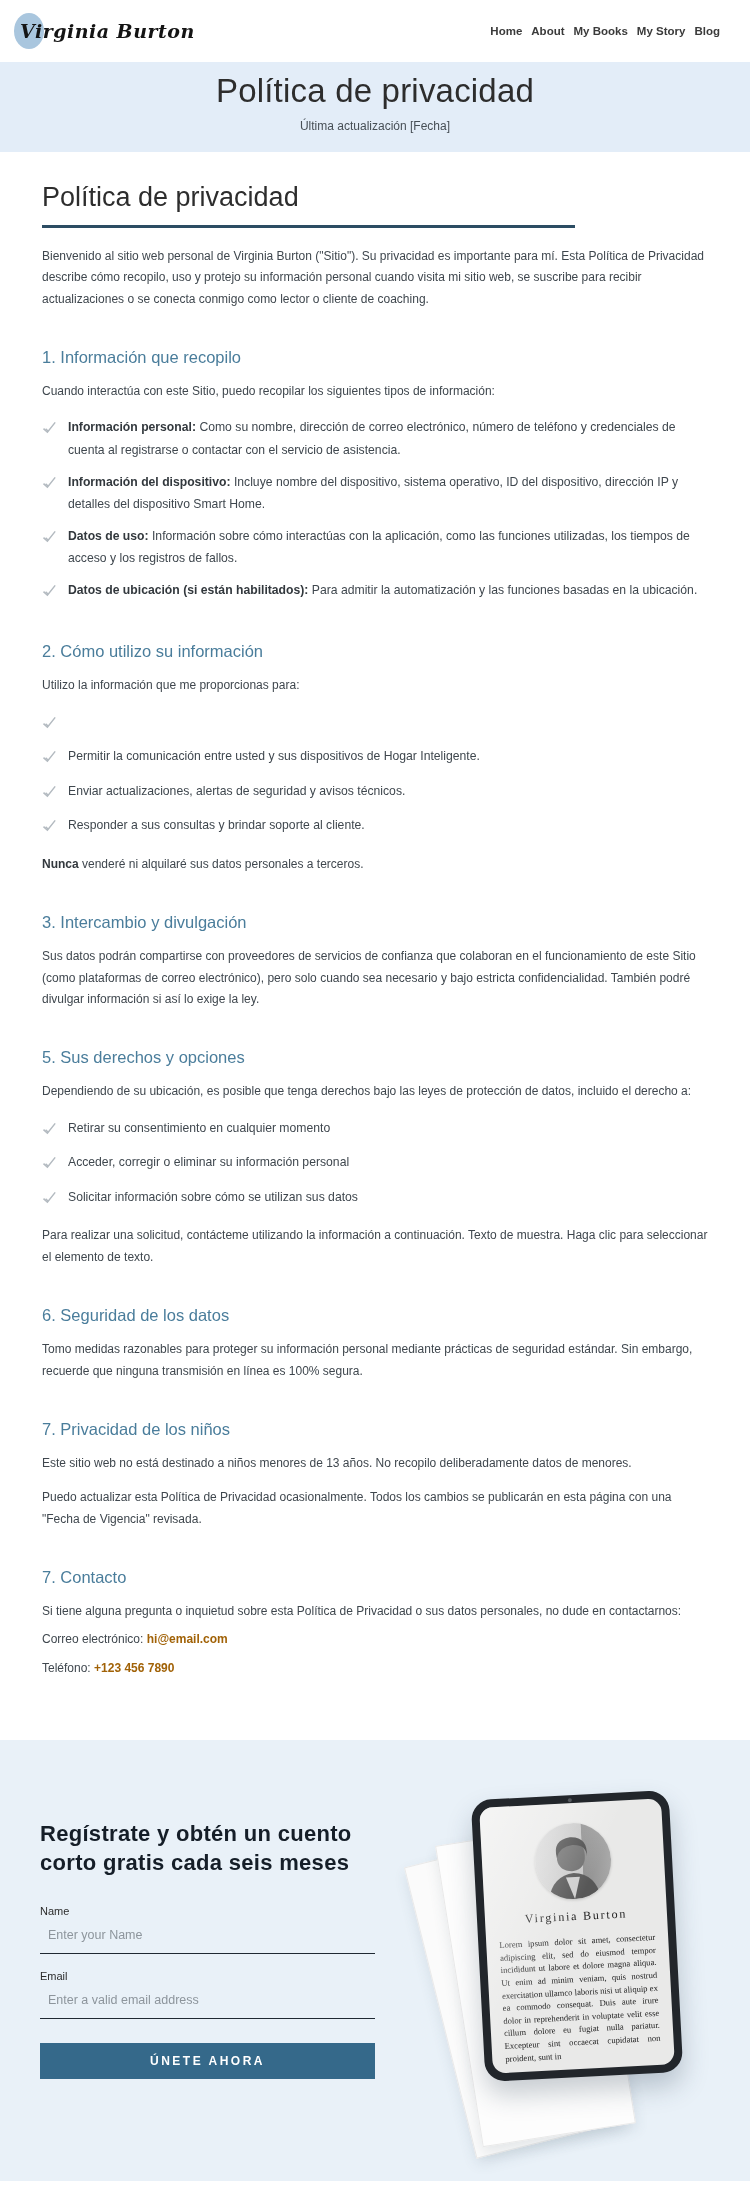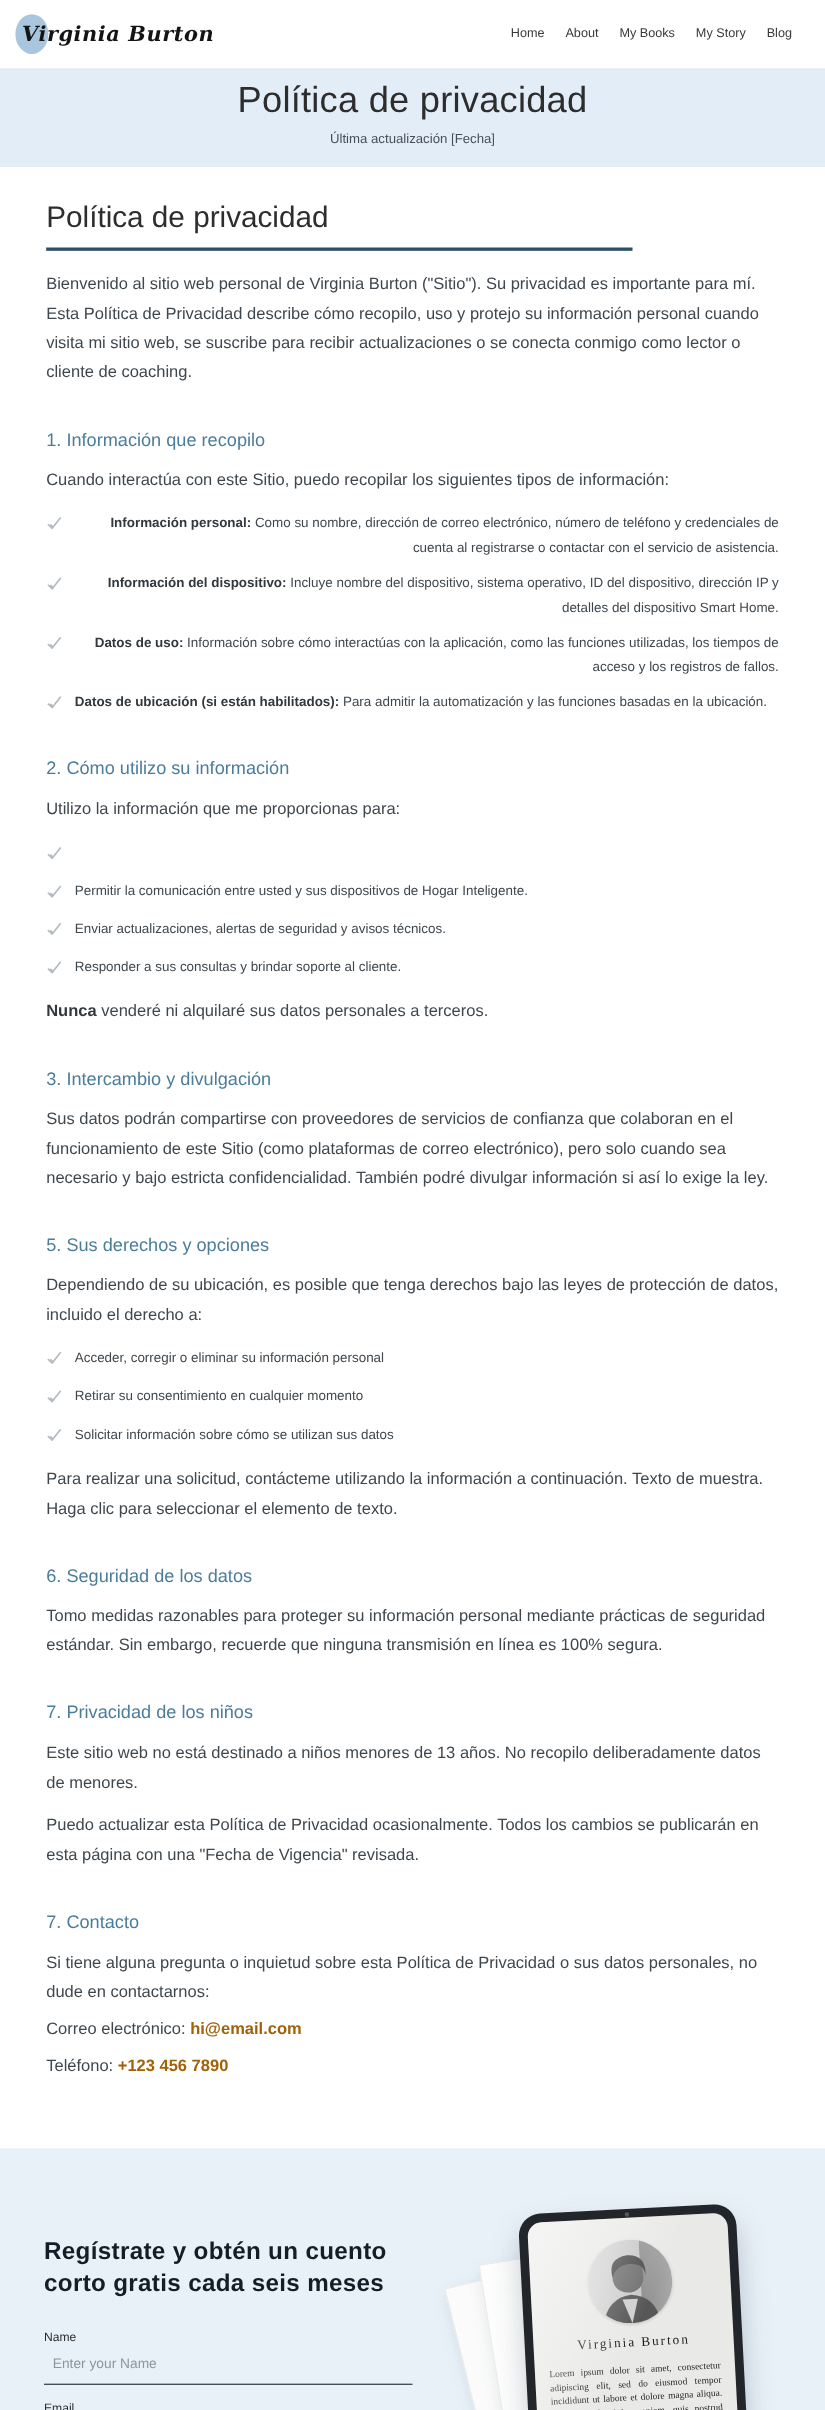--- a/index.html
+++ b/index.html
@@ -28,45 +28,45 @@
     background:#a9c6de; border-radius:50%;
   }
   .logo-text {
     position:relative;
     font-family:"DejaVu Serif", serif;
     font-style:italic; font-weight:700;
     font-size:19px; color:#141414;
     letter-spacing:0.5px;
     white-space:nowrap;
   }
-  .nav { display:flex; gap:19px; }
+  .nav { display:flex; gap:9px;font-weight:bold; }
   .nav a {
     font-size:11.5px; color:#3a3a3a; text-decoration:none; cursor:pointer;
   }
 
   
   .hero {
     background:#e3edf8;
     height:90px;
     text-align:center;
     padding-top:10px;
   }
   .hero h1 {
     margin:0; font-size:33px; font-weight:400; color:#2d2d2d; letter-spacing:0.2px;
   }
   .hero .updated { margin-top:9px; font-size:12px; color:#474f56; }
 
   
   .main { background:#ffffff; padding:14px 42px 54px 42px; }
   .main-title { margin:16px 0 12px 0; font-size:27px; font-weight:400; color:#2d2d2d; }
   .title-divider { height:3px; background:#2c4d63; width:80%; margin:0 0 18px 0; }
-  .body-p { margin:0 0 13px 0; font-size:15px; line-height:1.78; color:#3f474e; }
+  .body-p { margin:0 0 13px 0; font-size:12px; line-height:1.78; color:#3f474e; }
   .body-p.tight { margin:0 0 7px 0; }
   .sec-heading { margin:38px 0 14px 0; font-size:16.5px; font-weight:400; color:#4a7d9b; }
-  .checklist { list-style:none; margin:14px 0 14px 0; padding:0;text-align:right; }
+  .checklist { list-style:none; margin:14px 0 14px 0; padding:0; }
   .check-item { display:flex; gap:11px; margin-bottom:9px; font-size:12.2px; line-height:1.85; color:#3f474e; }
   .check-icon { flex:0 0 15px; padding-top:3px; }
   .b { font-weight:bold; color:#32383d; }
   .accent { color:#a16207; font-weight:bold; text-decoration:none; }
 
   
   .signup {
     position:relative;
     background:#e9f1f8;
     height:441px;
@@ -245,28 +245,28 @@
       </section>
       <section>
         <h3 class="sec-heading">5. Sus derechos y opciones</h3>
         <p class="body-p">Dependiendo de su ubicación, es posible que tenga derechos bajo las leyes de protección de datos, incluido el derecho a:</p>
         <ul class="checklist">
           <li class="check-item">
             <span class="check-icon"><svg width="15" height="13" viewBox="0 0 15 13">
                 <path d="M1.5 7.6 L5.4 11.2 L13.2 1.4" fill="none" stroke="#b3bac0" stroke-width="1.5"></path>
                 <path d="M3.6 7.9 L6.3 10.3" fill="none" stroke="#b3bac0" stroke-width="1.5"></path>
               </svg></span>
+            <span>Retirar su consentimiento en cualquier momento</span>
+          </li>
+          <li class="check-item">
+            <span class="check-icon"><svg width="15" height="13" viewBox="0 0 15 13">
+                <path d="M1.5 7.6 L5.4 11.2 L13.2 1.4" fill="none" stroke="#b3bac0" stroke-width="1.5"></path>
+                <path d="M3.6 7.9 L6.3 10.3" fill="none" stroke="#b3bac0" stroke-width="1.5"></path>
+              </svg></span>
             <span>Acceder, corregir o eliminar su información personal</span>
-          </li>
-          <li class="check-item">
-            <span class="check-icon"><svg width="15" height="13" viewBox="0 0 15 13">
-                <path d="M1.5 7.6 L5.4 11.2 L13.2 1.4" fill="none" stroke="#b3bac0" stroke-width="1.5"></path>
-                <path d="M3.6 7.9 L6.3 10.3" fill="none" stroke="#b3bac0" stroke-width="1.5"></path>
-              </svg></span>
-            <span>Retirar su consentimiento en cualquier momento</span>
           </li>
           <li class="check-item">
             <span class="check-icon"><svg width="15" height="13" viewBox="0 0 15 13">
                 <path d="M1.5 7.6 L5.4 11.2 L13.2 1.4" fill="none" stroke="#b3bac0" stroke-width="1.5"></path>
                 <path d="M3.6 7.9 L6.3 10.3" fill="none" stroke="#b3bac0" stroke-width="1.5"></path>
               </svg></span>
             <span>Solicitar información sobre cómo se utilizan sus datos</span>
           </li>
         </ul>
         <p class="body-p">Para realizar una solicitud, contácteme utilizando la información a continuación. Texto de muestra. Haga clic para seleccionar el elemento de texto.</p>

